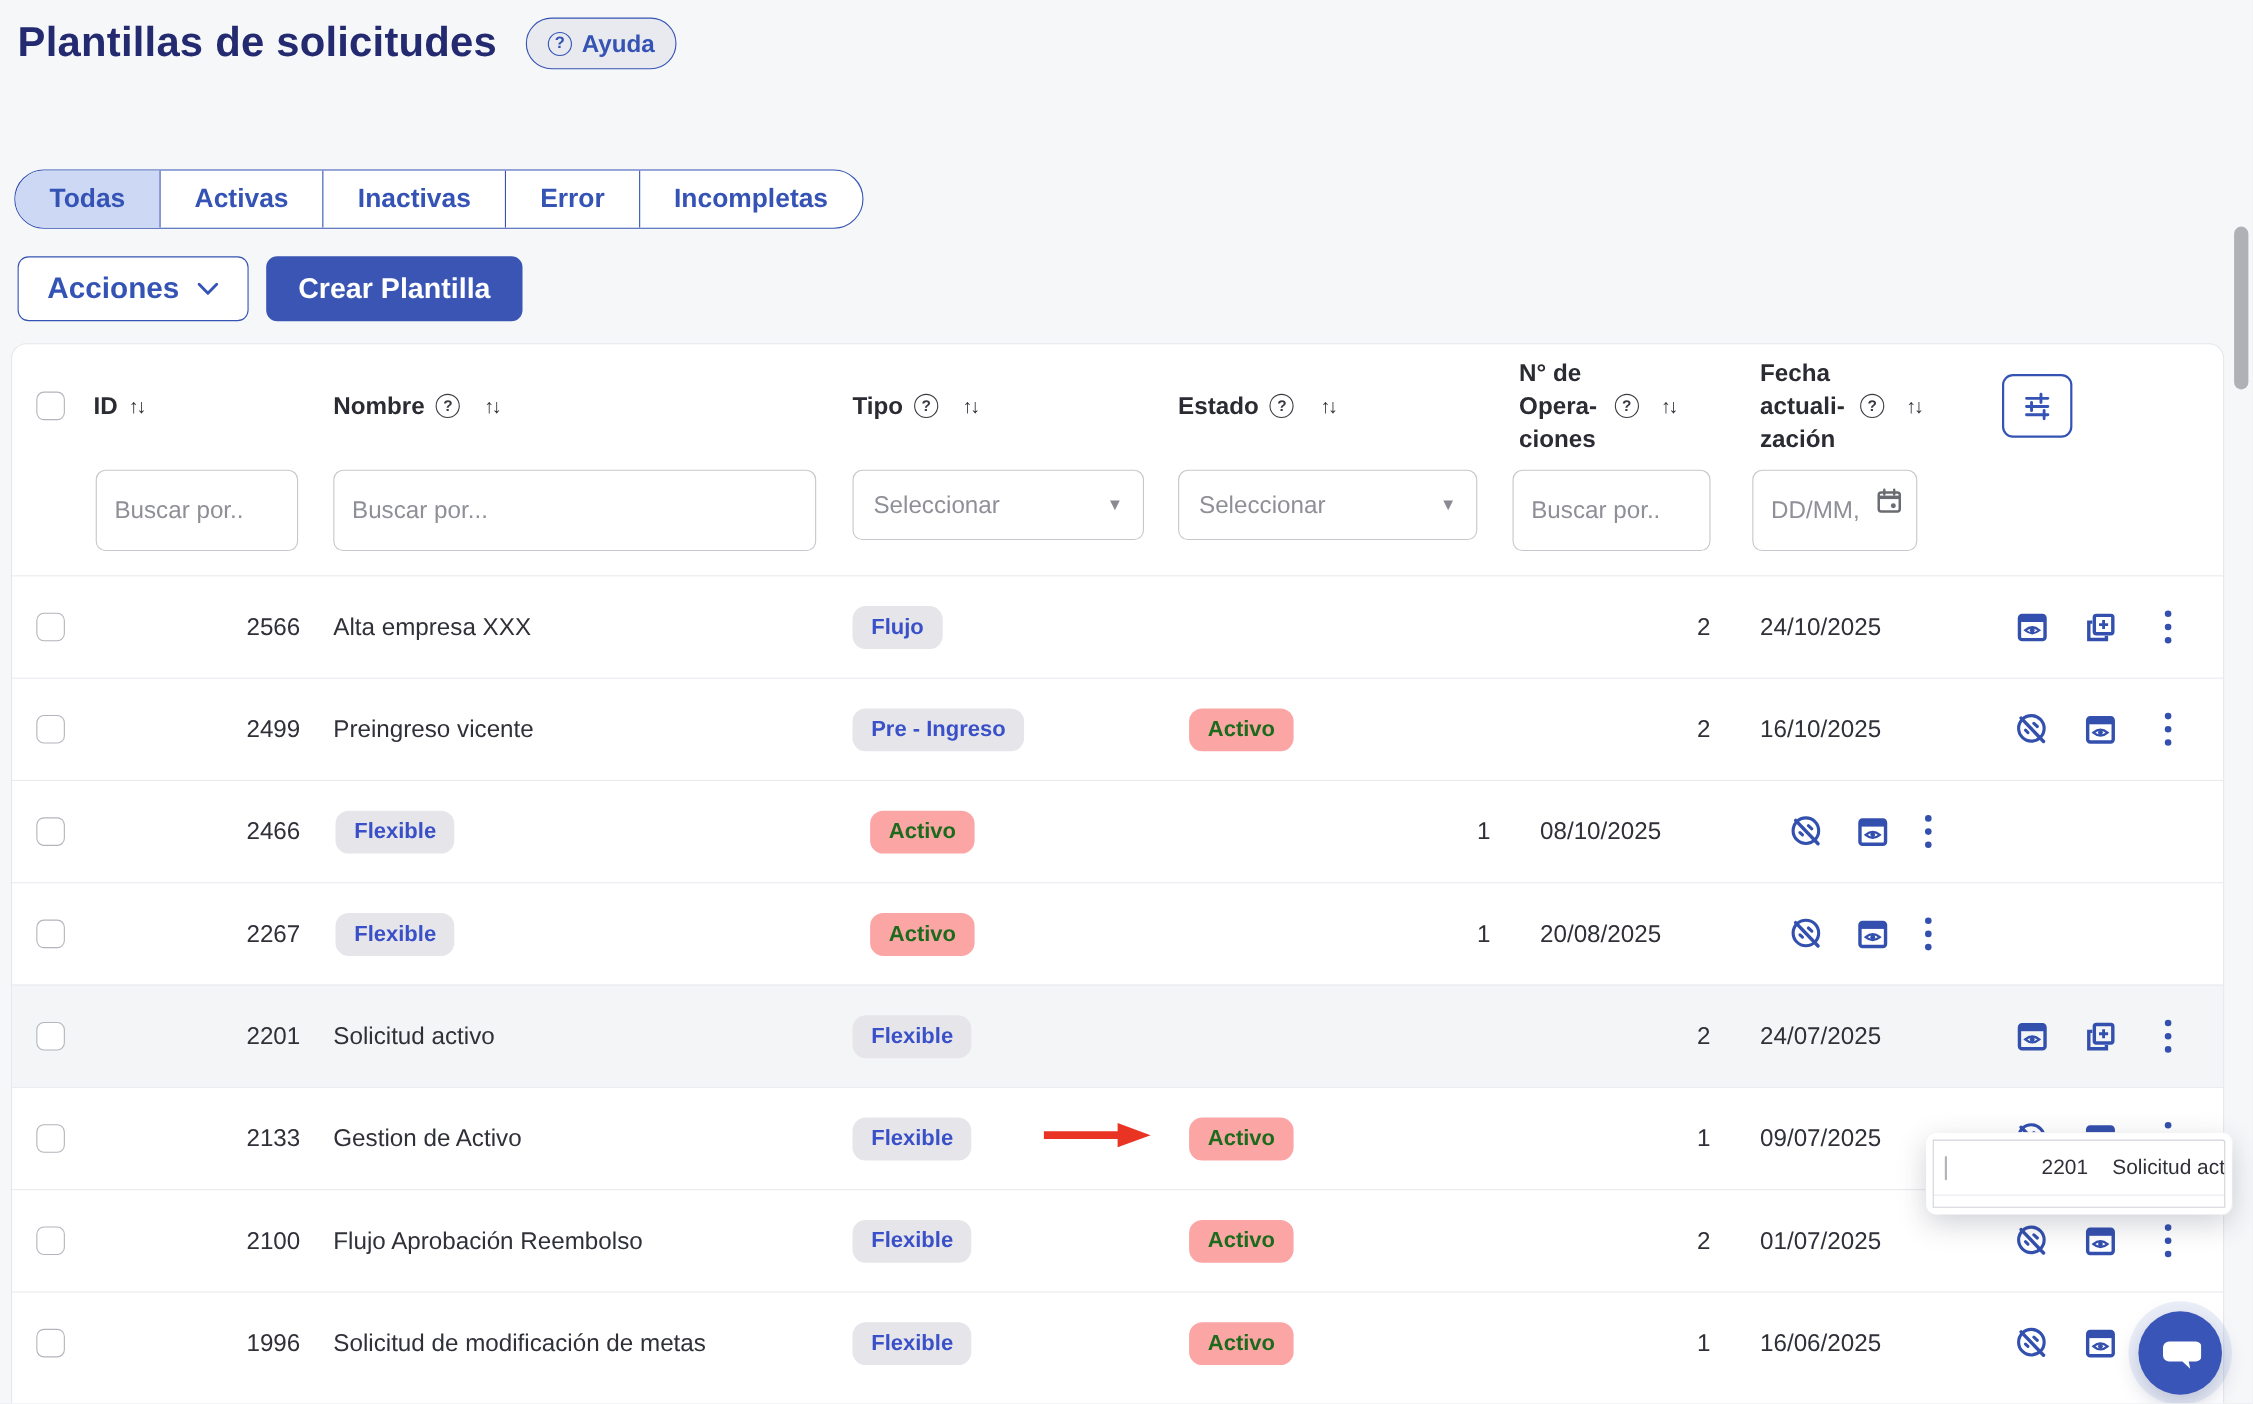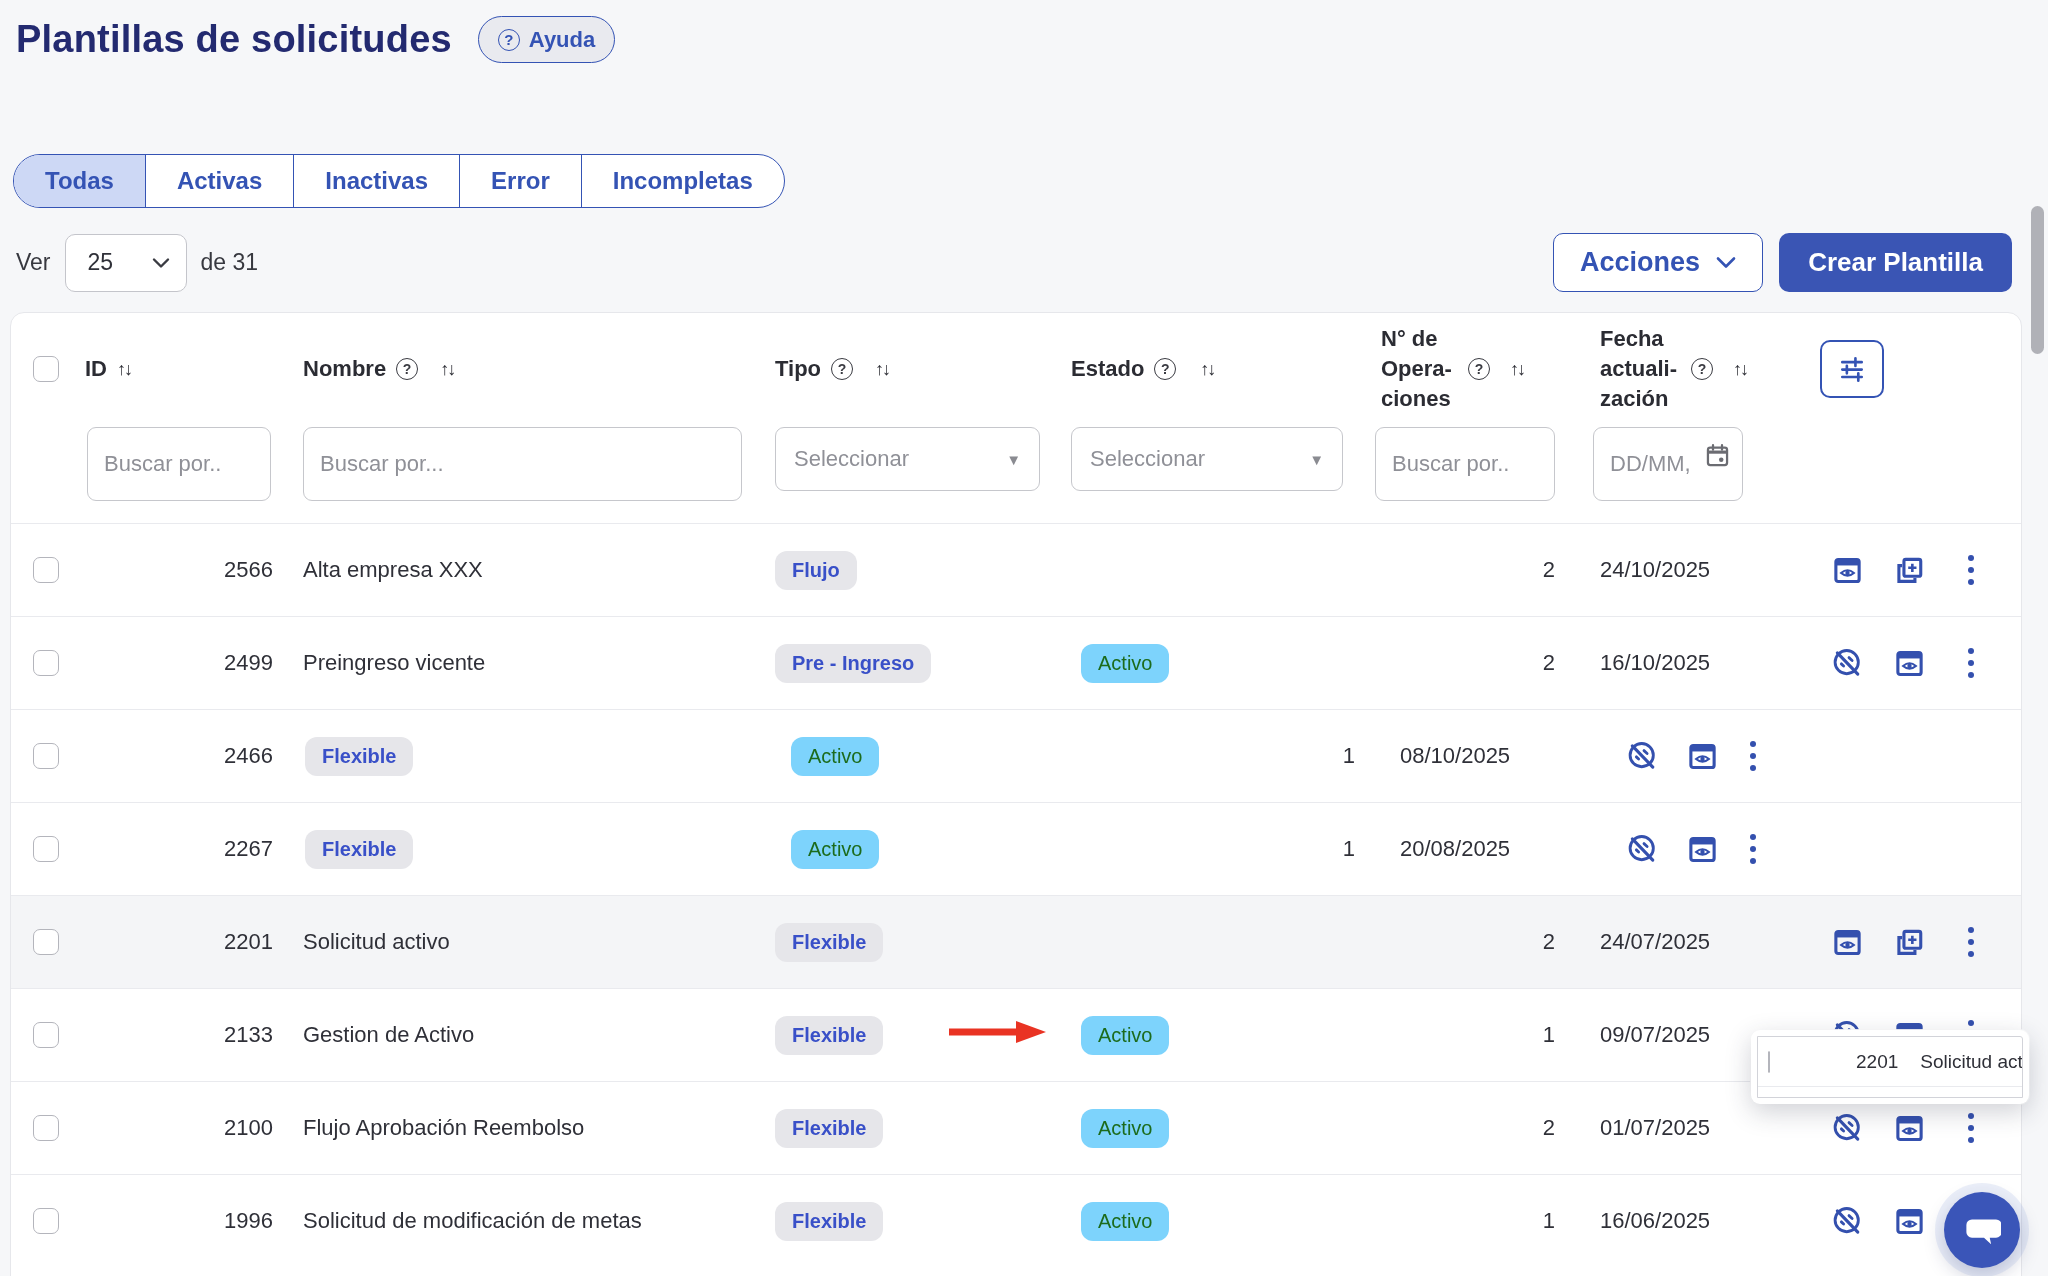--- a/index.html
+++ b/index.html
@@ -64,22 +64,22 @@
   .date-wrap svg { position:absolute; right:12px; top:15px; }
   
   .trow { min-height:93px; border-top:1px solid #e9eaee; font-size:22px; color:#2f3038; position:relative; }
   .trow.hl { background:#f4f5f7; }
   .cell-id { text-align:right; padding-right:22px; }
   .cell-nombre { padding-left:8px; padding-right:30px; line-height:1.55; }
   .cell-ops { text-align:right; }
   .cell-fecha { padding-left:45px; }
   .badge-tipo { display:inline-block; margin-left:10px; padding:8px 17px; background:#e6e6ea;
     color:#3950c8; border-radius:12px; font-size:20px; font-weight:600; }
-  .badge-estado { display:inline-block; margin-left:26px; padding:8px 17px; background:#7dd3fc;
-    color:#1c6b1c; border-radius:12px; font-size:20px; font-weight:400; }
+  .badge-estado { display:inline-block; margin-left:26px; padding:8px 17px; background:#fca5a5;
+    color:#1c6b1c; border-radius:12px; font-size:20px; font-weight:700; }
   .cell-actions { display:flex; align-items:center; gap:28px; padding-left:70px; }
   .icon-btn { display:flex; align-items:center; justify-content:center; width:34px; height:34px; cursor:pointer; }
   .checkbox { display:inline-block; width:26px; height:26px; border:1.7px solid #b4b5bc;
     border-radius:7px; background:#fff; cursor:pointer; }
   .cb-cell { display:flex; align-items:center; }
   
   .annot-arrow { position:absolute; left:934px; top:50%; transform:translateY(-50%); pointer-events:none; }
   
   .ghost { position:absolute; left:1751px; top:1030px; width:278px; height:74px; background:#fff;
     border-radius:9px; box-shadow:0 8px 26px rgba(40,45,70,.22), 0 0 0 1px rgba(255,255,255,.9);
@@ -114,30 +114,20 @@
 
   <div class="tabs">
     <div class="tab active">Todas</div>
     <div class="tab">Activas</div>
     <div class="tab">Inactivas</div>
     <div class="tab">Error</div>
     <div class="tab">Incompletas</div>
   </div>
 
   <div class="controls">
-    <div class="ver-group">
-      <span>Ver</span>
-      <div class="pagesize">
-        <span>25</span>
-        <svg width="18" height="12" viewBox="0 0 18 12">
-            <path d="M2 2.5 L9 9.5 L16 2.5" fill="none" stroke="#3a3b42" stroke-width="2.4" stroke-linecap="round" stroke-linejoin="round"></path>
-          </svg>
-      </div>
-      <span>de 31</span>
-    </div>
     <div class="right-actions">
       <button class="btn-acciones">
         <span>Acciones</span>
         <svg width="20" height="13" viewBox="0 0 20 13">
             <path d="M2 2.5 L10 10.5 L18 2.5" fill="none" stroke="#3453b4" stroke-width="2.6" stroke-linecap="round" stroke-linejoin="round"></path>
           </svg>
       </button>
       <button class="btn-crear">
         <span>Crear Plantilla</span>
       </button>

